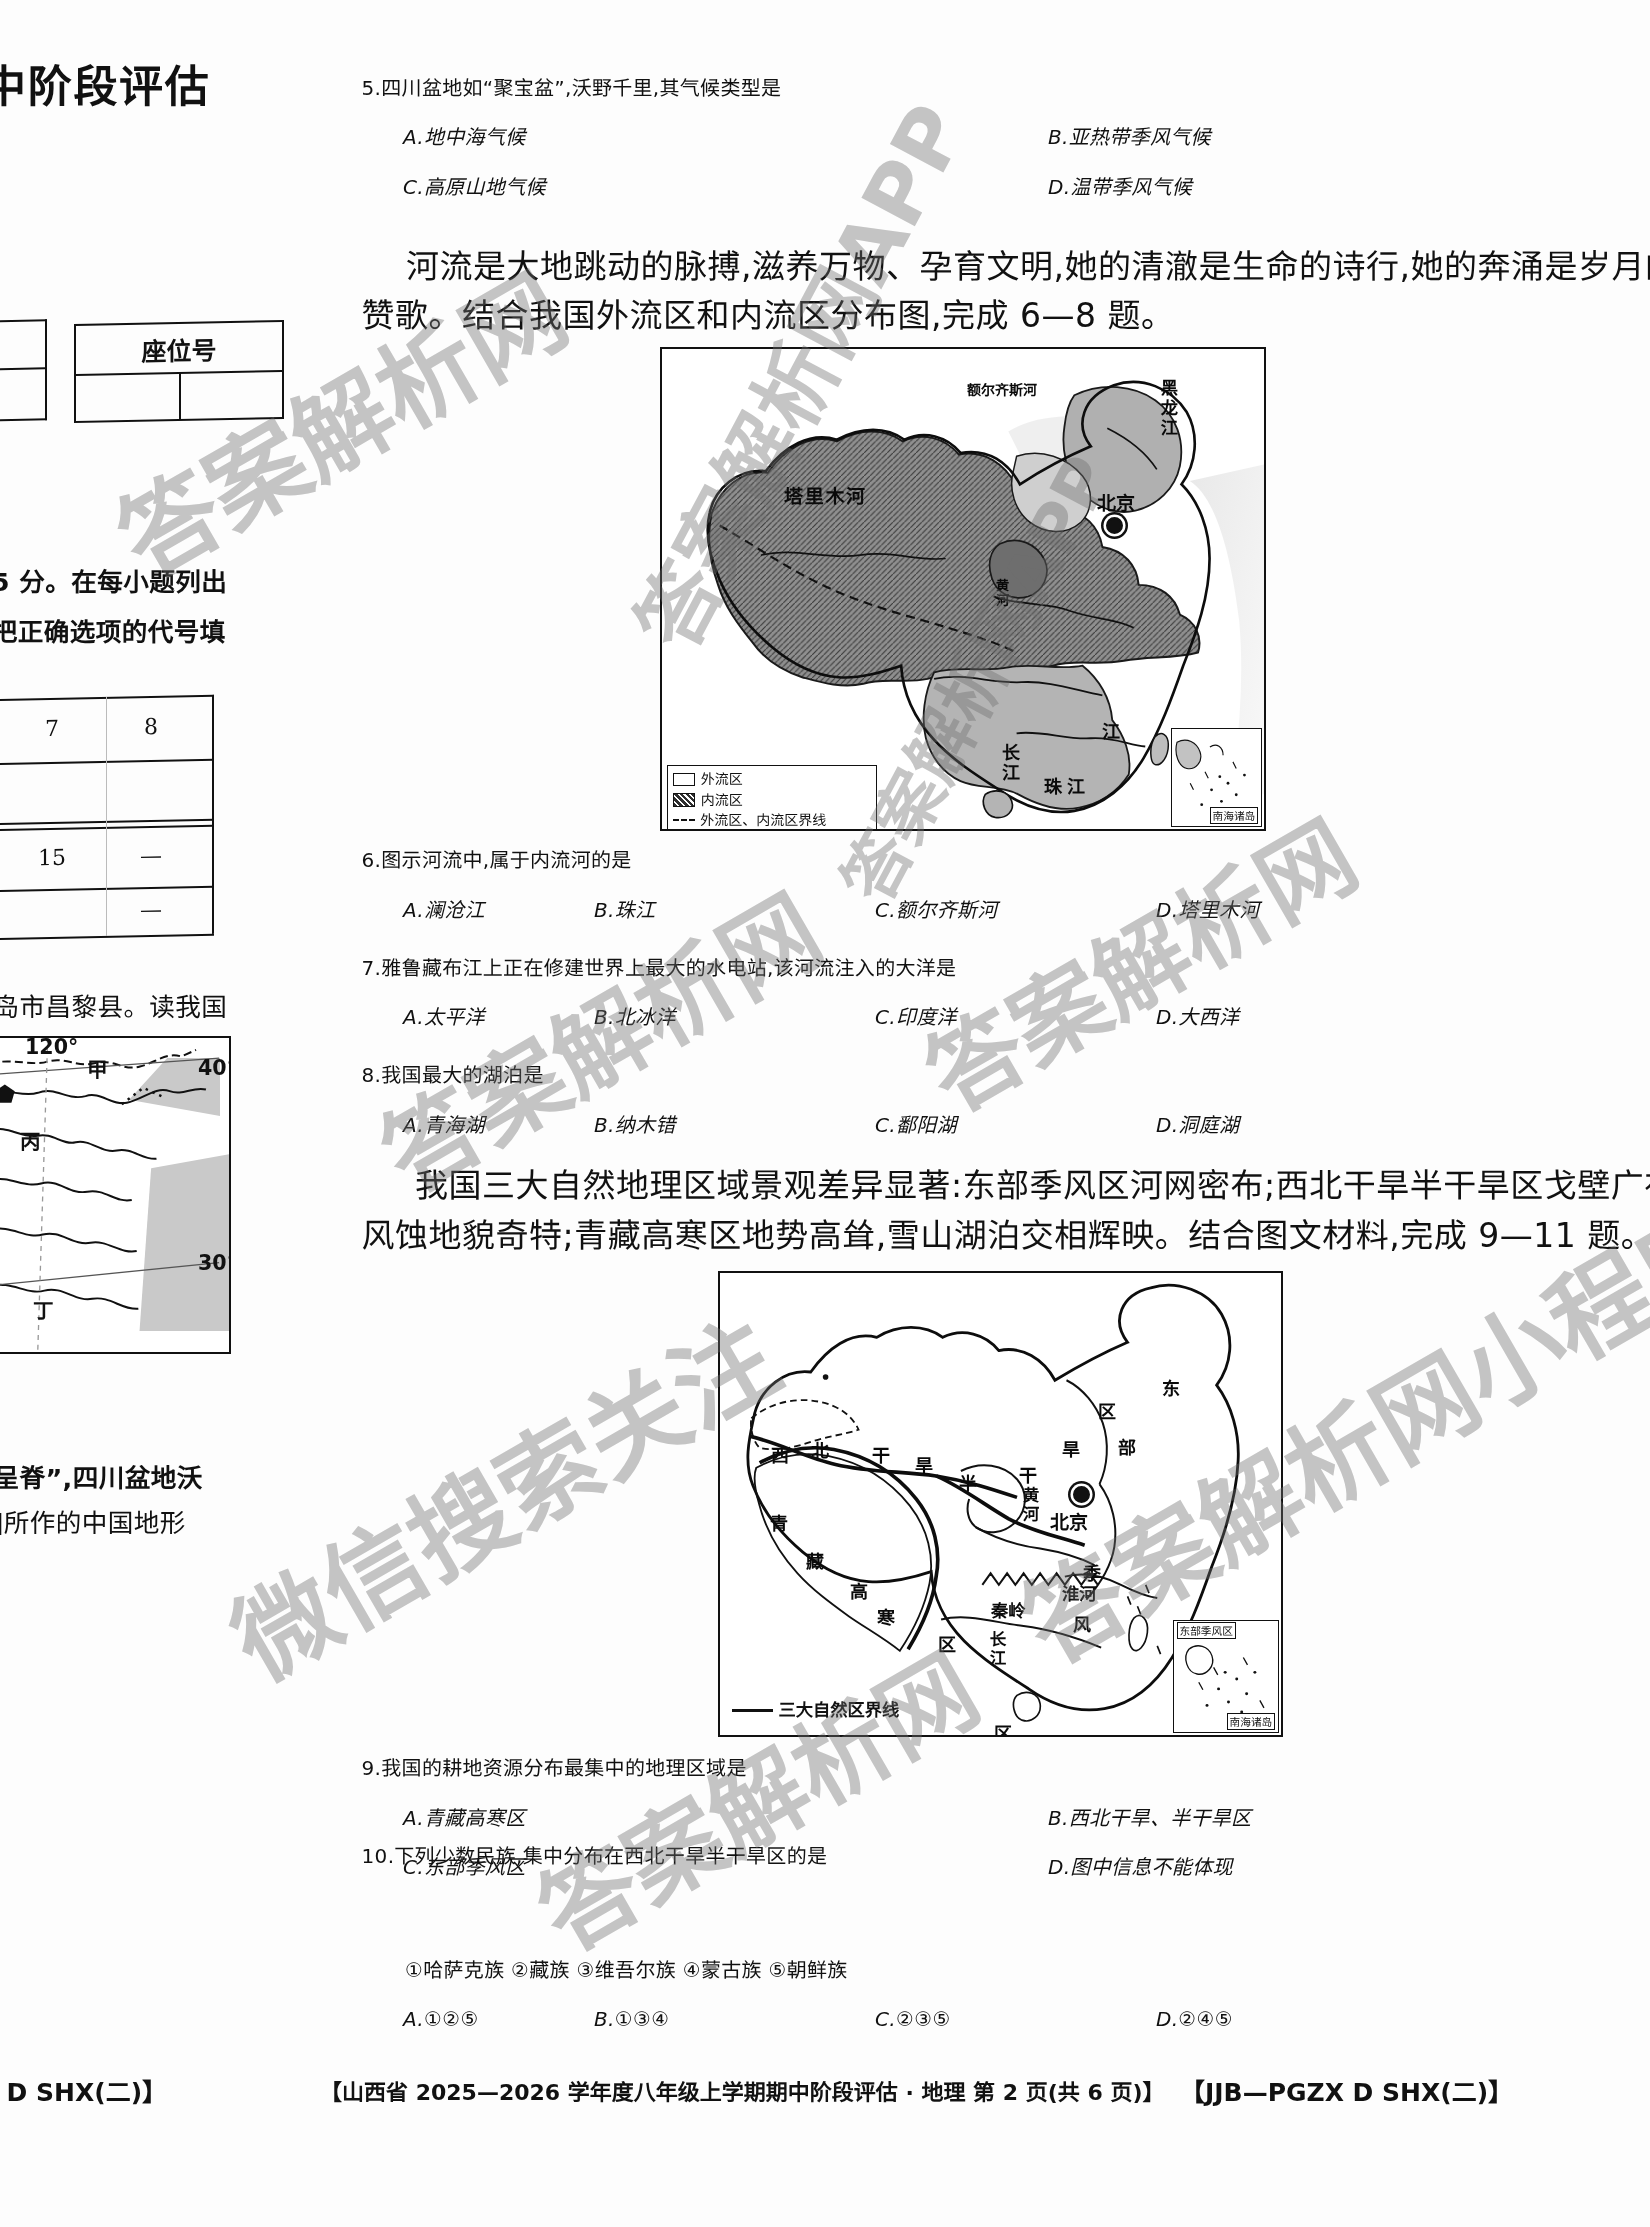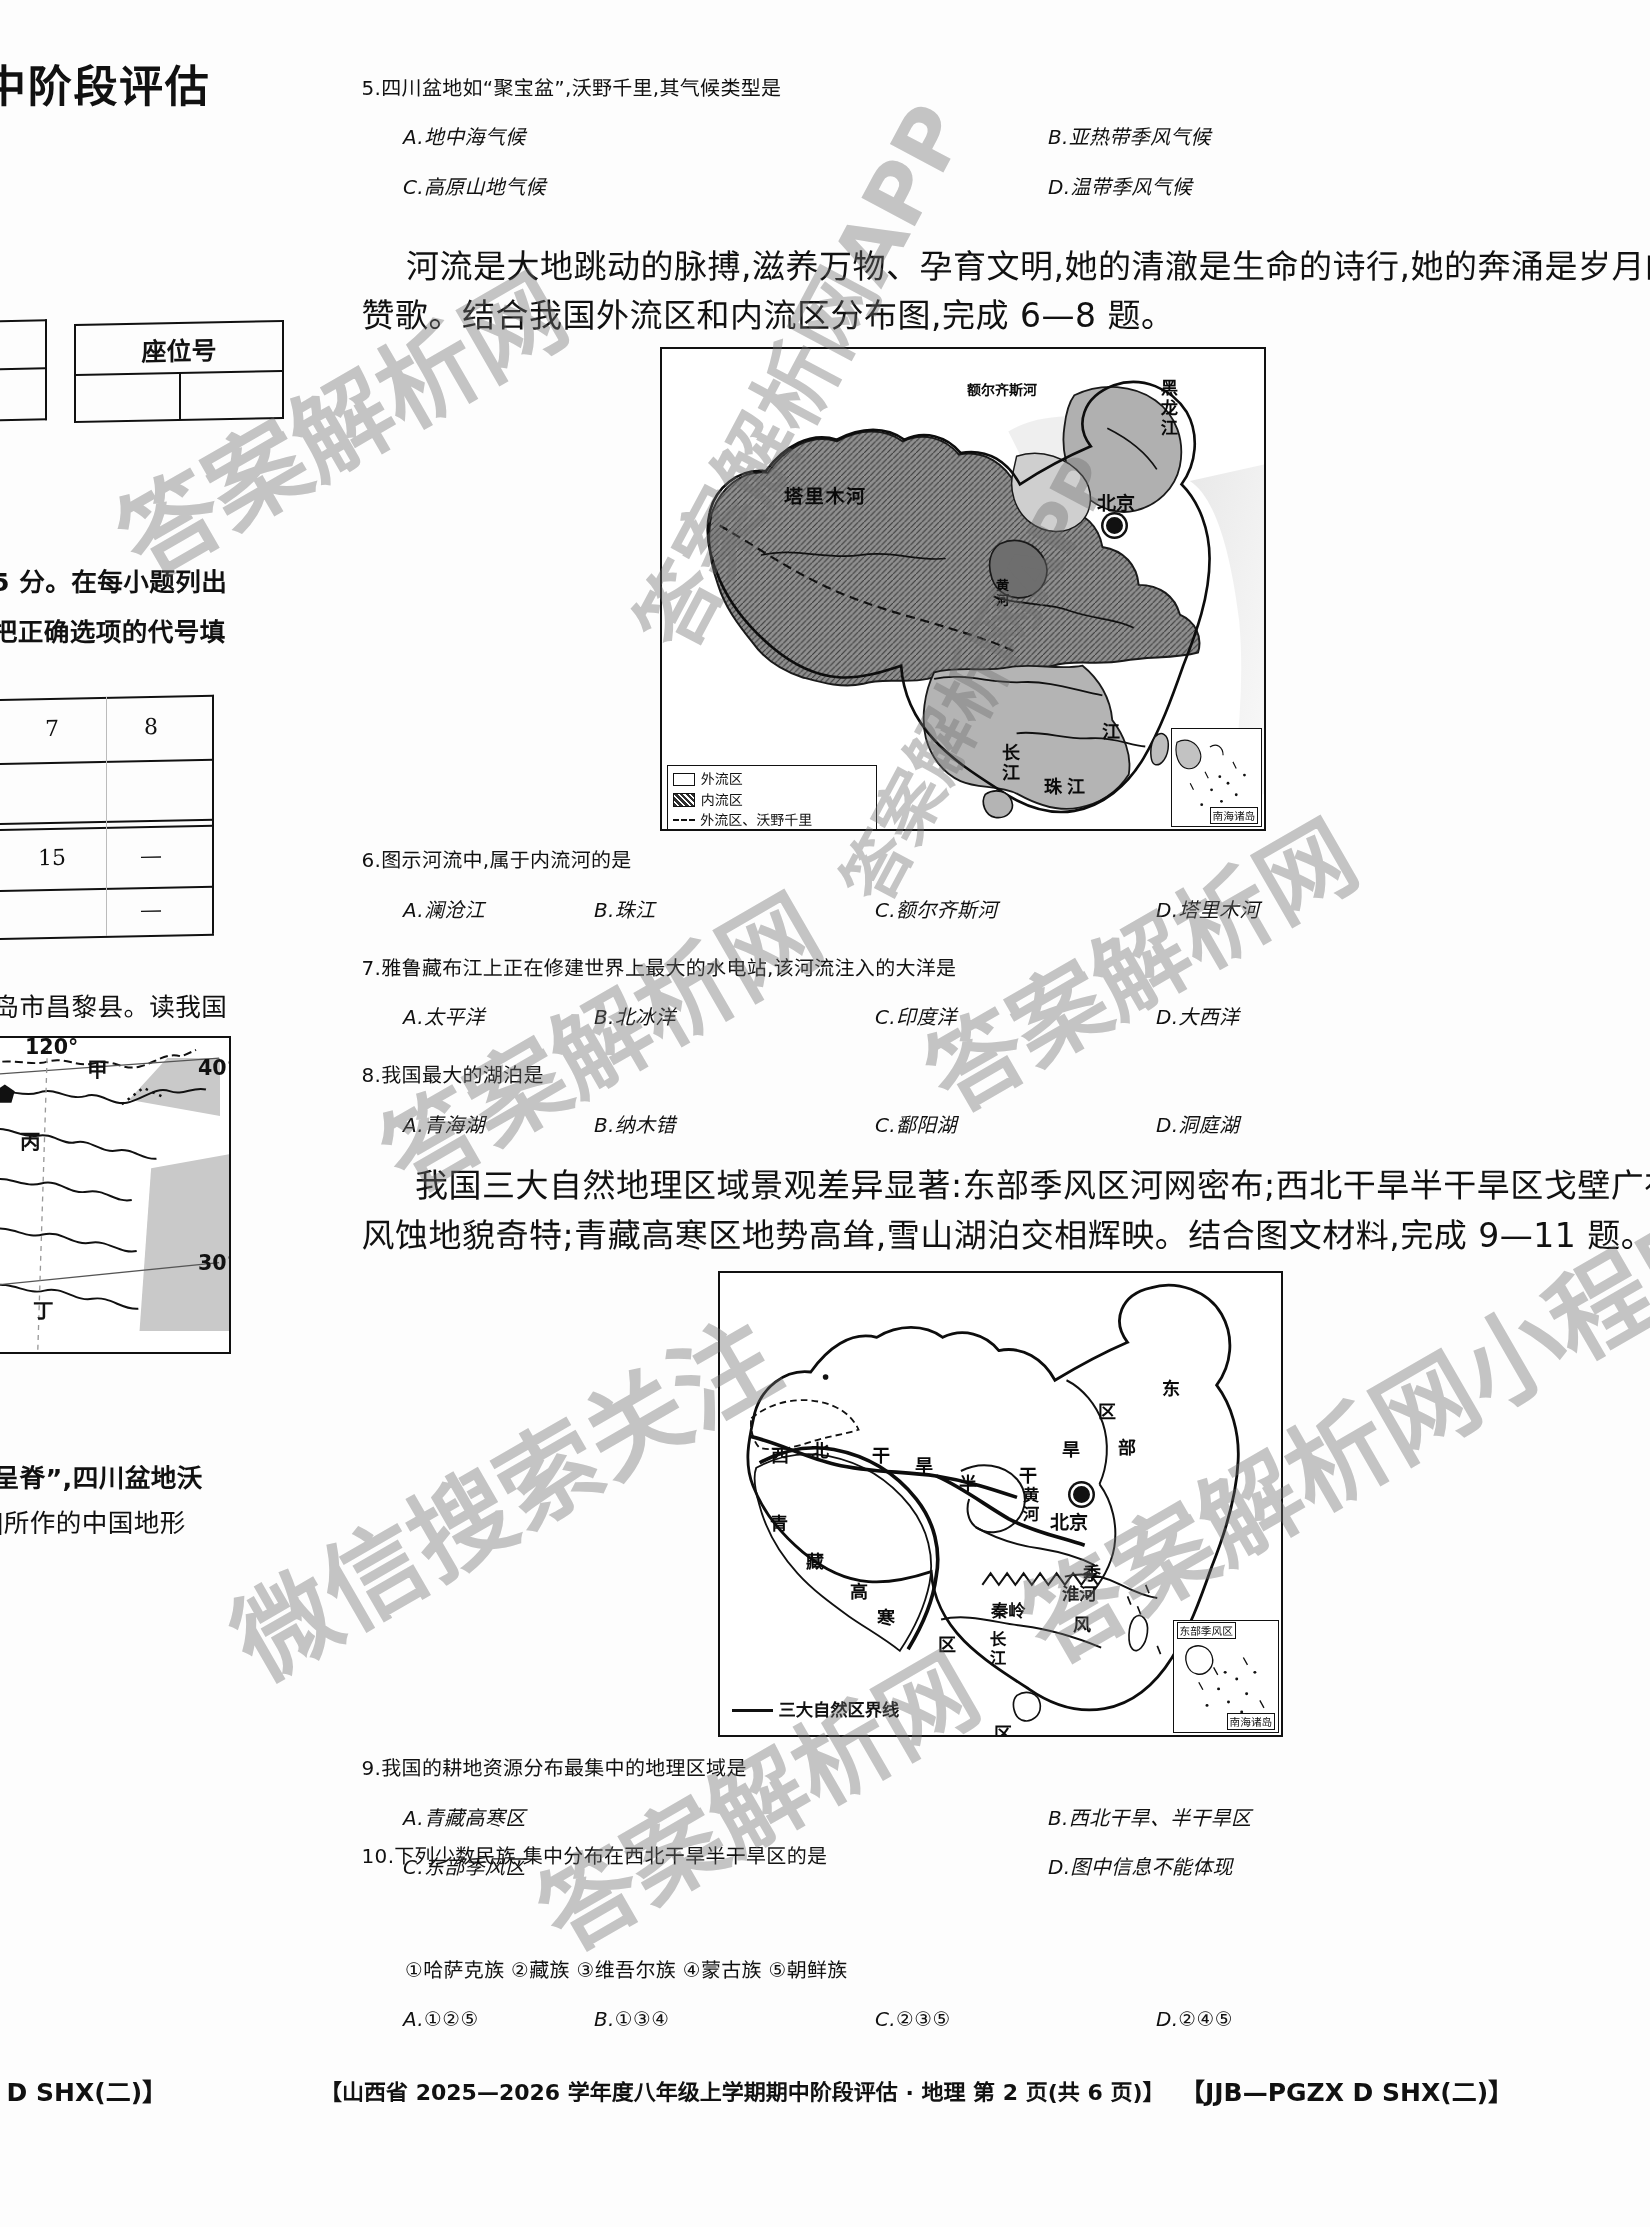--- a/index.html
+++ b/index.html
@@ -463,21 +463,21 @@
         <div class="lrow">
           <span class="sw"></span>
           <span>外流区</span>
         </div>
         <div class="lrow">
           <span class="sw hatch"></span>
           <span>内流区</span>
         </div>
         <div class="lrow">
           <span class="sw dashline"></span>
-          <span>外流区、沃野千里</span>
+          <span>外流区、内流区界线</span>
         </div>
       </div>
 
       <div class="inset" style="right:2.5px; bottom:2.5px; width:89px; height:97px">
         <svg width="89" height="97" style="position:absolute;left:0;top:0" viewBox="0 0 108 118">
           <path d="M6,16 C18,10 30,16 34,28 C38,40 28,50 18,48 C8,46 2,30 6,16 Z" fill="#c2c2c2" stroke="#111" stroke-width="1.4"></path>
           <path d="M46,22 C54,16 62,22 62,32" fill="none" stroke="#111" stroke-width="1.4"></path>
           <circle cx="58" cy="58" r="1.7" fill="#111"></circle>
           <circle cx="68" cy="66" r="1.7" fill="#111"></circle>
           <circle cx="48" cy="74" r="1.7" fill="#111"></circle>

